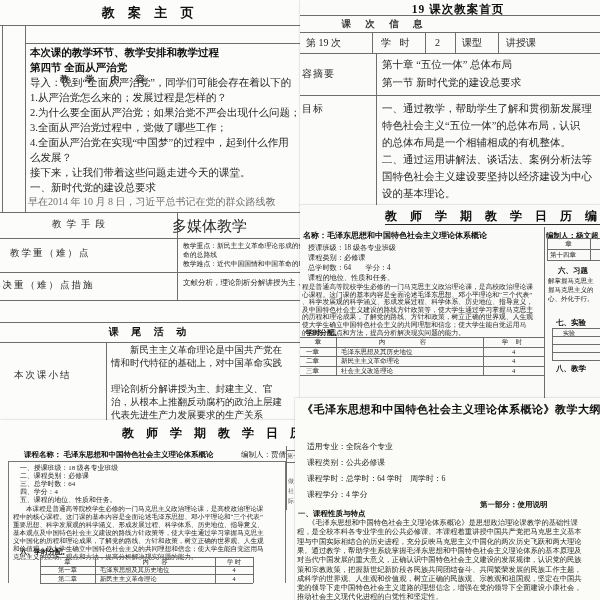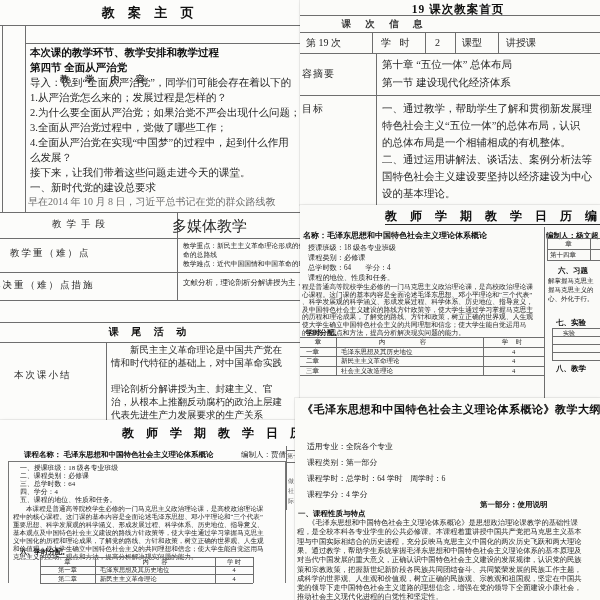--- a/index.html
+++ b/index.html
@@ -83,21 +83,21 @@
     <div class="t" style="left:135px;top:38px;font-size:10px;">2</div>
     <div class="vl" style="left:155px;top:32px;height:21px;"></div>
     <div class="t" style="left:162px;top:38px;font-size:10px;">课型</div>
     <div class="vl" style="left:198px;top:32px;height:21px;"></div>
     <div class="t" style="left:206px;top:38px;font-size:10px;">讲授课</div>
     <div class="hl" style="left:0;top:53px;width:300px;"></div>
 
     <div class="t" style="left:2px;top:69px;font-size:10px;letter-spacing:1px;">容摘要</div>
     <div class="vl" style="left:76px;top:53px;height:152px;"></div>
     <div class="t" style="left:82px;top:60px;font-size:10.5px;">第十章 “五位一体” 总体布局</div>
-    <div class="t" style="left:82px;top:78px;font-size:10.5px;">第一节 建设现代化经济体系</div>
+    <div class="t" style="left:82px;top:78px;font-size:10.5px;">第一节 新时代党的建设总要求</div>
     <div class="hl" style="left:0;top:95px;width:300px;"></div>
 
     <div class="t" style="left:2px;top:104px;font-size:10px;letter-spacing:1px;">目标</div>
     <div class="t" style="left:82px;top:104px;font-size:10.5px;">一、通过教学，帮助学生了解和贯彻新发展理</div>
     <div class="t" style="left:82px;top:121px;font-size:10.5px;">特色社会主义“五位一体”的总体布局，认识</div>
     <div class="t" style="left:82px;top:138px;font-size:10.5px;">的总体布局是一个相辅相成的有机整体。</div>
     <div class="t" style="left:82px;top:155px;font-size:10.5px;">二、通过运用讲解法、谈话法、案例分析法等</div>
     <div class="t" style="left:82px;top:172px;font-size:10.5px;">国特色社会主义建设要坚持以经济建设为中心</div>
     <div class="t" style="left:82px;top:189px;font-size:10.5px;">设的基本理论。</div>
   </div>
@@ -212,21 +212,21 @@
     <div class="hl" style="left:286px;top:42px;width:9px;"></div>
     <div class="t" style="left:287px;top:33px;font-size:6px;color:#555;">第十</div>
     <div class="t" style="left:288px;top:58px;font-size:6px;color:#555;">做</div>
     <div class="t" style="left:288px;top:68px;font-size:6px;color:#555;">社</div>
     <div class="t" style="left:288px;top:78px;font-size:6px;color:#555;">际</div>
   </div>
 
   <div class="region" style="left:295px;top:398px;width:305px;height:202px;background:#fbfbf8;z-index:4;">
     <div class="t b" style="left:7px;top:6px;font-size:11px;letter-spacing:0.5px;">《毛泽东思想和中国特色社会主义理论体系概论》教学大纲</div>
     <div class="t" style="left:12px;top:45px;font-size:7.8px;">适用专业：全院各个专业</div>
-    <div class="t" style="left:12px;top:61px;font-size:7.8px;">课程类别：第一部分</div>
+    <div class="t" style="left:12px;top:61px;font-size:7.8px;">课程类别：公共必修课</div>
     <div class="t" style="left:12px;top:77px;font-size:7.8px;">课程学时：总学时：64 学时　周学时：6</div>
     <div class="t" style="left:12px;top:93px;font-size:7.8px;">课程学分：4 学分</div>
     <div class="t b" style="left:185px;top:103px;font-size:7.5px;">第一部分：使用说明</div>
     <div class="t b" style="left:3px;top:112px;font-size:7.5px;">一、课程性质与特点</div>
     <div class="t" style="left:13px;top:121px;font-size:7.3px;">《毛泽东思想和中国特色社会主义理论体系概论》是思想政治理论课教学的基础性课</div>
     <div class="t" style="left:2px;top:130.3px;font-size:7.3px;">程，是全校本科各专业学生的公共必修课。本课程着重讲授中国共产党把马克思主义基本</div>
     <div class="t" style="left:2px;top:139.6px;font-size:7.3px;">理与中国实际相结合的历史进程，充分反映马克思主义中国化的两次历史飞跃和两大理论</div>
     <div class="t" style="left:2px;top:148.9px;font-size:7.3px;">果。通过教学，帮助学生系统掌握毛泽东思想和中国特色社会主义理论体系的基本原理及</div>
     <div class="t" style="left:2px;top:158.2px;font-size:7.3px;">对当代中国发展的重大意义，正确认识中国特色社会主义建设的发展规律，认识党的民族</div>
     <div class="t" style="left:2px;top:167.5px;font-size:7.3px;">策和宗教政策，把握新世纪新阶段各民族共同团结奋斗、共同繁荣发展的民族工作主题，</div>

